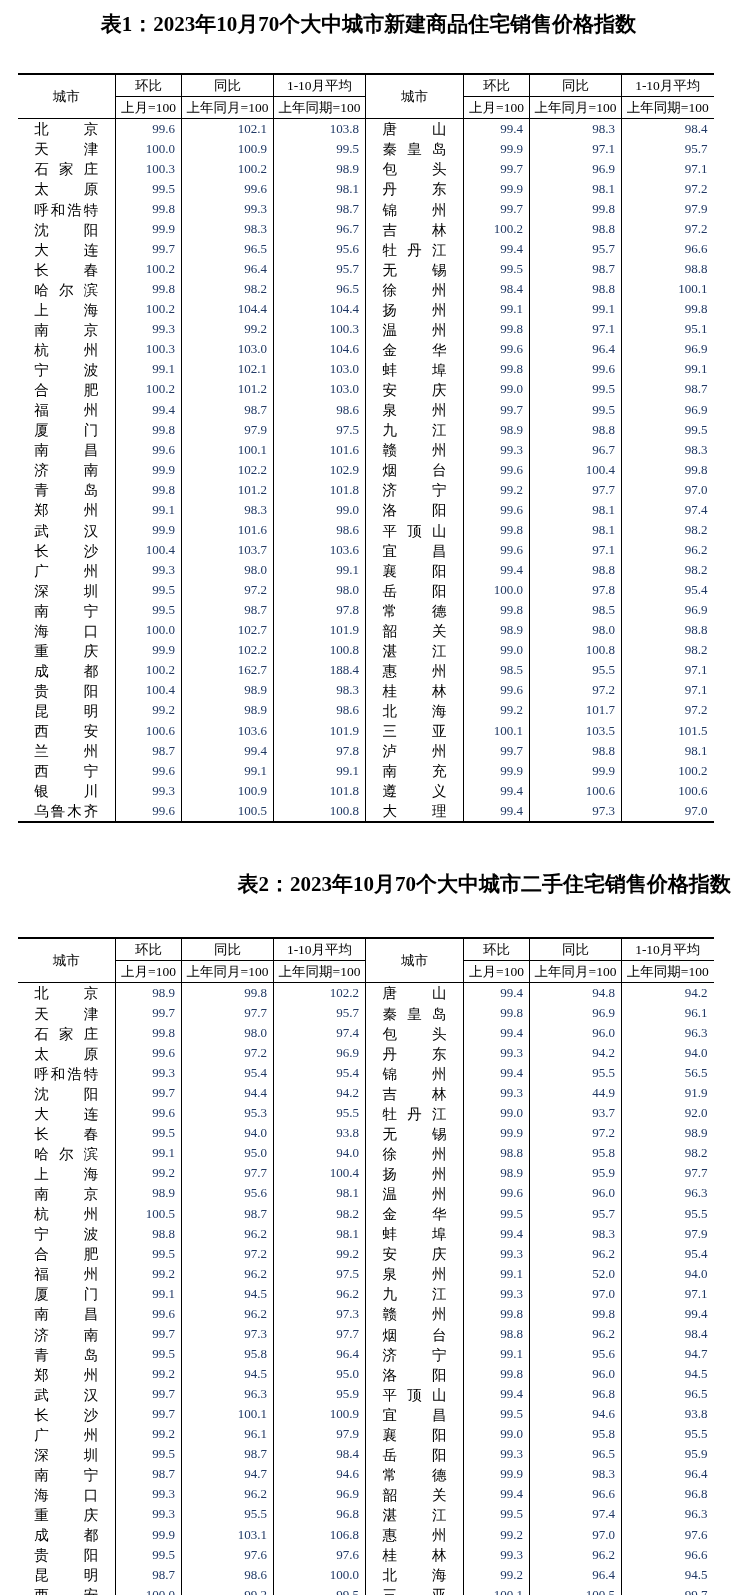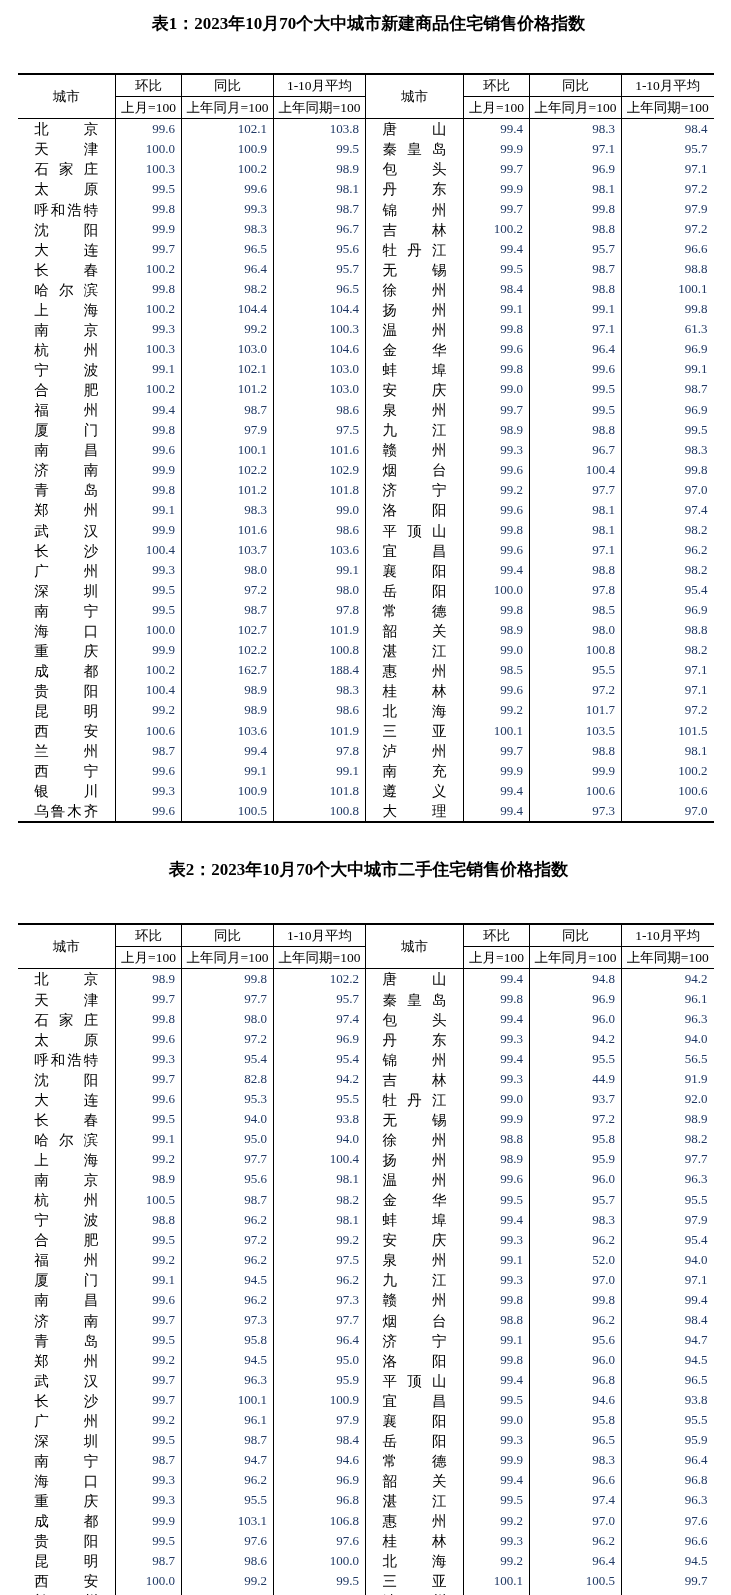--- a/index.html
+++ b/index.html
@@ -5,32 +5,32 @@
   :root { --num-color: #1f3864; --line: #000; }
   html, body { margin: 0; padding: 0; background: #ffffff; }
   body {
     width: 731px;
     font-family: "Liberation Serif", "DejaVu Serif", serif;
     color: #000;
   }
   .tbl-title {
     text-align: center;
     font-weight: bold;
-    font-size: 17px;
+    font-size: 21px;
     line-height: 22px;
     color: #000;
     padding-left: 6px;
   }
   #title1 { padding-top: 13px; }
-  #title2 { padding-top: 34px; }
+  #title2 { padding-top: 34px; text-align: right; }
   table.idx {
     border-collapse: collapse;
     table-layout: fixed;
     width: 696px;
-    margin: 2px auto;
+    margin: 16px auto;
     border-top: 2.5px solid var(--line);
     border-bottom: 2.5px solid var(--line);
   }
   #table1 { margin-top: 38px; }
   #table2 { margin-top: 42px; }
   col.c-city { width: 98px; }
   col.c-mom  { width: 66px; }
   col.c-yoy  { width: 92px; }
   col.c-avg  { width: 92px; }
   .idx th, .idx td {
@@ -206,21 +206,21 @@
         <td class="num">99.8</td>
       </tr>
       <tr>
         <td class="city"><span class="cname">南京</span></td>
         <td class="num">99.3</td>
         <td class="num">99.2</td>
         <td class="num">100.3</td>
         <td class="city"><span class="cname">温州</span></td>
         <td class="num">99.8</td>
         <td class="num">97.1</td>
-        <td class="num">61.3</td>
+        <td class="num">95.1</td>
       </tr>
       <tr>
         <td class="city"><span class="cname">杭州</span></td>
         <td class="num">100.3</td>
         <td class="num">103.0</td>
         <td class="num">104.6</td>
         <td class="city"><span class="cname">金华</span></td>
         <td class="num">99.6</td>
         <td class="num">96.4</td>
         <td class="num">96.9</td>
@@ -538,21 +538,21 @@
         <td class="num">95.4</td>
         <td class="num">95.4</td>
         <td class="city"><span class="cname">锦州</span></td>
         <td class="num">99.4</td>
         <td class="num">95.5</td>
         <td class="num">56.5</td>
       </tr>
       <tr>
         <td class="city"><span class="cname">沈阳</span></td>
         <td class="num">99.7</td>
-        <td class="num">82.8</td>
+        <td class="num">94.4</td>
         <td class="num">94.2</td>
         <td class="city"><span class="cname">吉林</span></td>
         <td class="num">99.3</td>
         <td class="num">44.9</td>
         <td class="num">91.9</td>
       </tr>
       <tr>
         <td class="city"><span class="cname">大连</span></td>
         <td class="num">99.6</td>
         <td class="num">95.3</td>

